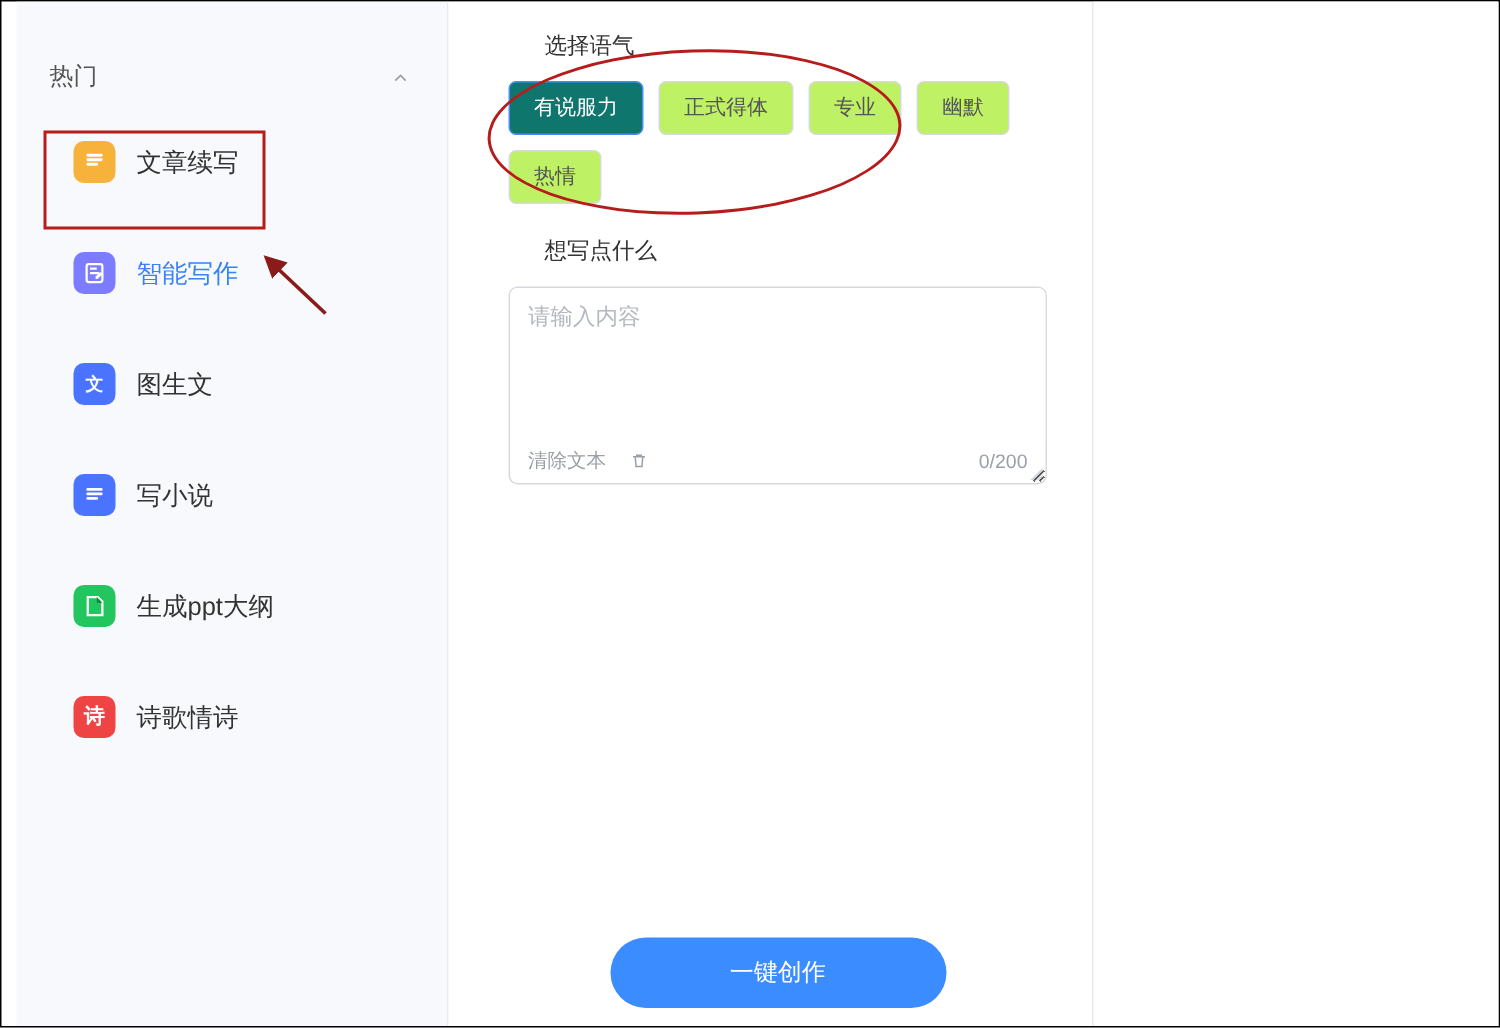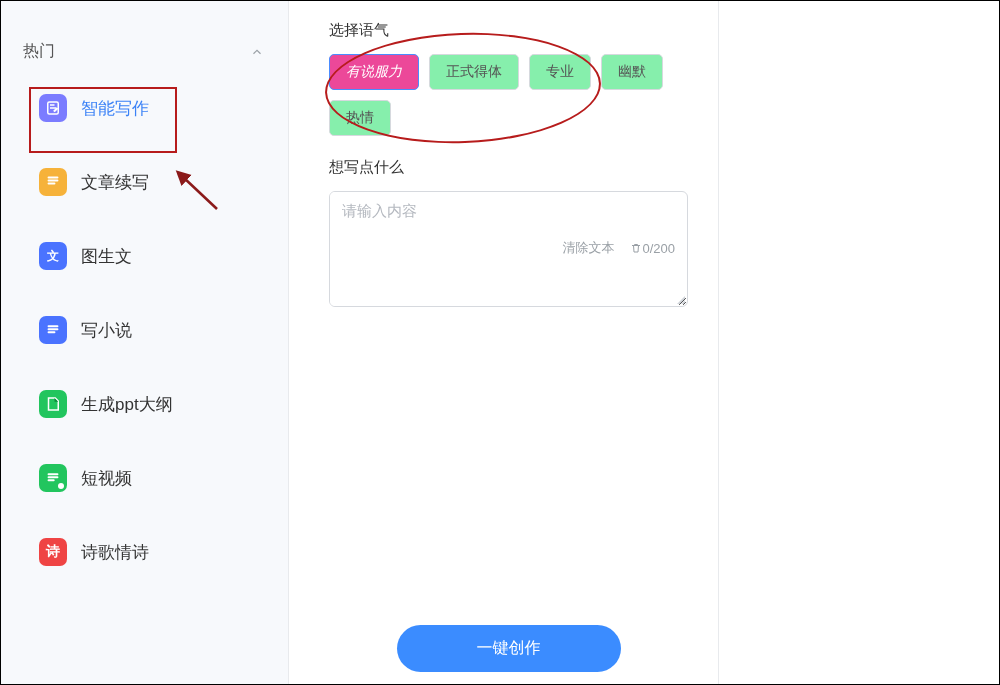--- a/index.html
+++ b/index.html
@@ -16,20 +16,21 @@
       display: flex;
       height: 100%;
     }
     .sidebar {
       width: 288px;
       background: #f7f9fc;
       border-right: 1px solid #e8eaed;
       display: flex;
       flex-direction: column;
       padding: 10px 0;
+      margin-left: 10px;
     }
     .search-row {
       height: 14px;
     }
     .section-header {
       display: flex;
       align-items: center;
       justify-content: space-between;
       padding: 16px 24px 10px 22px;
       color: #555;
@@ -89,48 +90,48 @@
       padding: 20px 30px 10px 40px;
       border-right: 1px solid #e8eaed;
       display: flex;
       flex-direction: column;
       position: relative;
     }
     .field-label {
       color: #333;
       font-size: 15px;
       margin-bottom: 14px;
+      margin-left: 24px;
     }
     .tone-chips {
       display: flex;
       flex-wrap: wrap;
       gap: 10px;
       margin-bottom: 22px;
     }
     .chip {
       padding: 8px 16px;
       border: 1px solid #d6d9de;
       border-radius: 5px;
       font-size: 14px;
       color: #555;
       cursor: pointer;
-      background: #86efac;
+      background: #bef264;
     }
     .chip.selected {
-      background: #ec4899;
+      background: #0f766e;
       color: #fff;
       border-color: #4a8cff;
-      font-style: italic;
     }
     .textarea-wrap {
       border: 1px solid #d6d9de;
       border-radius: 6px;
       display: flex;
-      flex-direction: row;
-      height: 116px;
+      flex-direction: column;
+      height: 132px;
       position: relative;
       resize: both;
       overflow: hidden;
     }
     .textarea {
       flex: 1;
       border: none;
       outline: none;
       resize: none;
       padding: 10px 12px;
@@ -211,41 +212,41 @@
     <div class="section-header">
       <span>热门</span>
       <span class="chevron">
         <svg viewBox="0 0 24 24" fill="none" stroke="#9aa0a6" stroke-width="2">
             <polyline points="6 15 12 9 18 15"></polyline>
           </svg>
       </span>
     </div>
 
     <nav class="sidebar-list">
+      <div class="sidebar-item">
+        <span class="icon ic-yellow">
+          <svg viewBox="0 0 24 24">
+              <path d="M6 6h12M6 10h12M6 14h8" stroke="#fff" stroke-width="2.5" stroke-linecap="round"></path>
+            </svg>
+        </span>
+        <span class="sidebar-label">文章续写</span>
+      </div>
+
       <div class="sidebar-item active">
         <span class="icon ic-violet">
           <svg viewBox="0 0 24 24" fill="#fff">
               <rect x="5" y="4" width="14" height="16" rx="2" fill="none" stroke="#fff" stroke-width="2"></rect>
               <path d="M8 8h6M8 12h8" stroke="#fff" stroke-width="2"></path>
               <path d="M13 15l4-4 2 2-4 4-2 .5z" fill="#fff"></path>
             </svg>
         </span>
         <span class="sidebar-label">智能写作</span>
       </div>
 
       <div class="sidebar-item">
-        <span class="icon ic-yellow">
-          <svg viewBox="0 0 24 24">
-              <path d="M6 6h12M6 10h12M6 14h8" stroke="#fff" stroke-width="2.5" stroke-linecap="round"></path>
-            </svg>
-        </span>
-        <span class="sidebar-label">文章续写</span>
-      </div>
-
-      <div class="sidebar-item">
         <span class="icon ic-blue">文</span>
         <span class="sidebar-label">图生文</span>
       </div>
 
       <div class="sidebar-item">
         <span class="icon ic-blue">
           <svg viewBox="0 0 24 24">
               <path d="M6 7h12M6 11h12M6 15h8" stroke="#fff" stroke-width="2.5" stroke-linecap="round"></path>
             </svg>
         </span>
@@ -255,28 +256,20 @@
       <div class="sidebar-item">
         <span class="icon ic-green">
           <svg viewBox="0 0 24 24">
               <path d="M6 4h9l4 4v12H6z" fill="none" stroke="#fff" stroke-width="2"></path>
               <path d="M14 4v5h5" fill="#0b8a3a"></path>
             </svg>
         </span>
         <span class="sidebar-label">生成ppt大纲</span>
       </div>
 
-      <div class="sidebar-item">
-        <span class="icon ic-green-dot">
-          <svg viewBox="0 0 24 24">
-              <path d="M6 7h12M6 11h12M6 15h7" stroke="#fff" stroke-width="2.5" stroke-linecap="round"></path>
-            </svg>
-        </span>
-        <span class="sidebar-label">短视频</span>
-      </div>
 
 
 
       <div class="sidebar-item">
         <span class="icon ic-crimson">诗</span>
         <span class="sidebar-label">诗歌情诗</span>
       </div>
     </nav>
   </aside>
 

